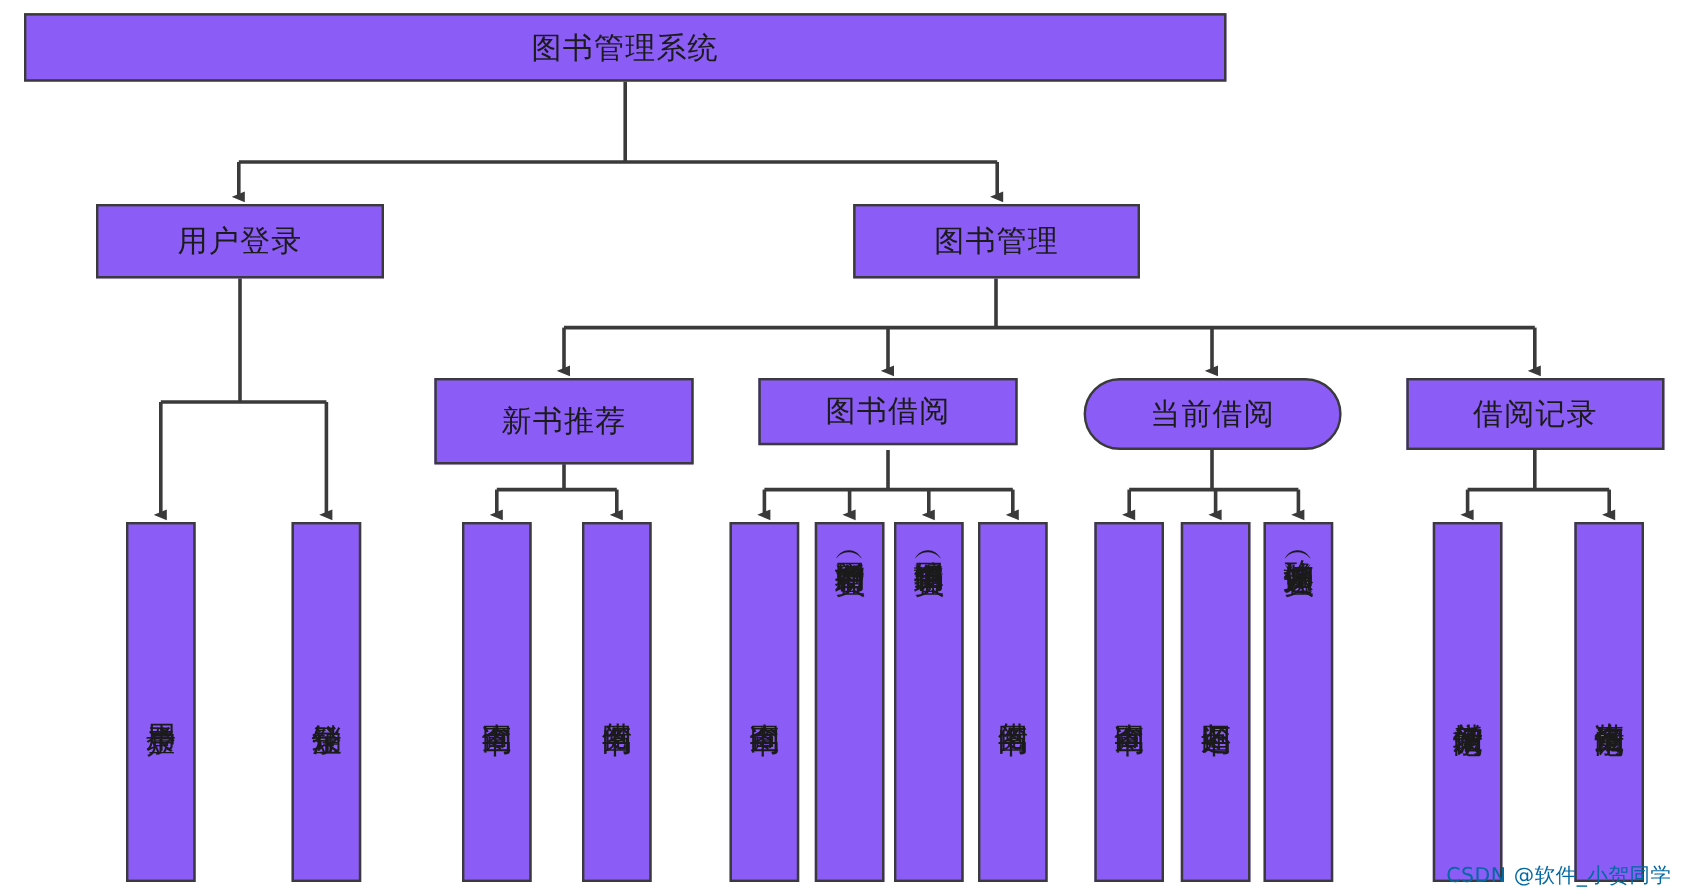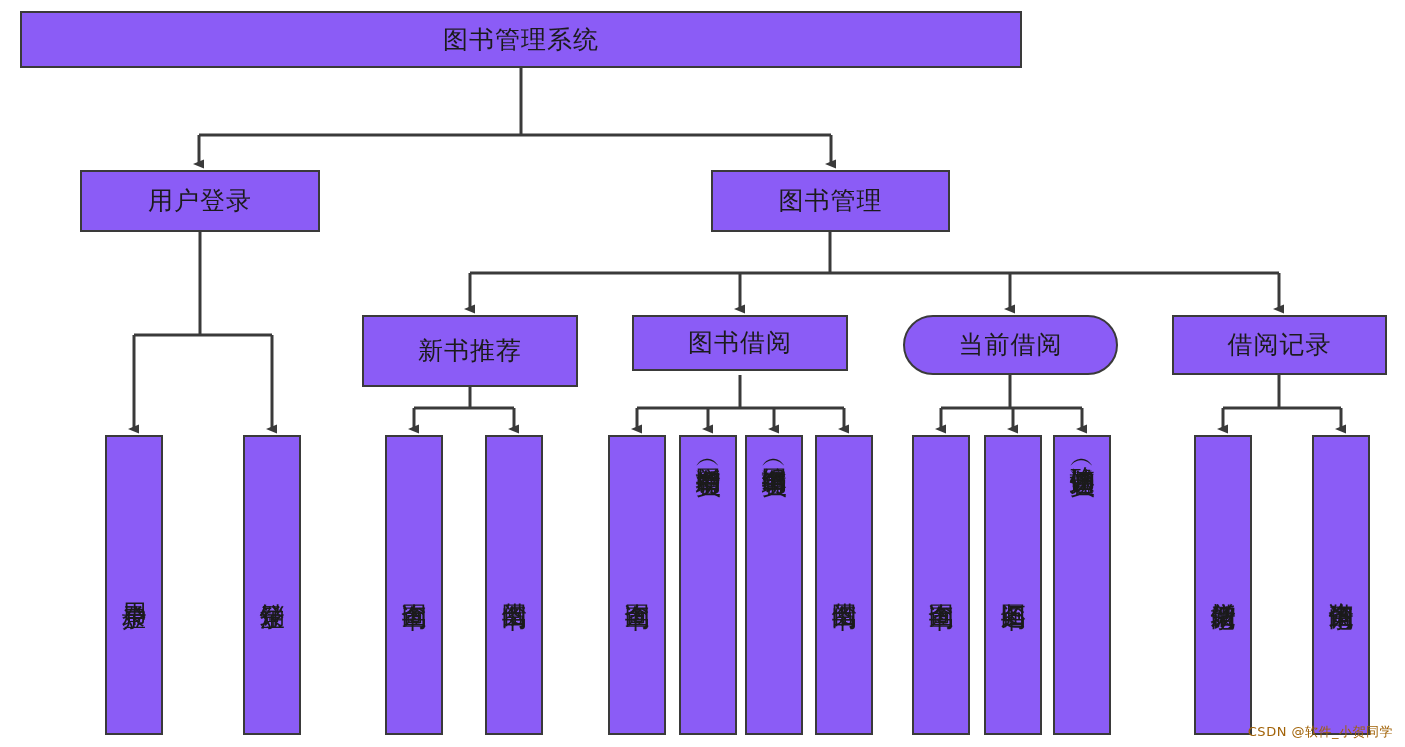--- a/index.html
+++ b/index.html
@@ -61,22 +61,22 @@
     margin-top: 0;
   }
   .node.vert.mid {
     align-items: center;
     padding-top: 0;
   }
   #watermark {
     position: absolute;
     right: 12px;
     bottom: 6px;
-    font-size: 13px;
-    color: #a16207;
+    font-size: 17px;
+    color: #0369a1;
     white-space: nowrap;
     letter-spacing: 0.5px;
   }
 </style>
 </head>
 <body>
 
 <div id="stage">
 
   <svg class="edges" viewBox="0 0 1405 747" xmlns="http://www.w3.org/2000/svg">

